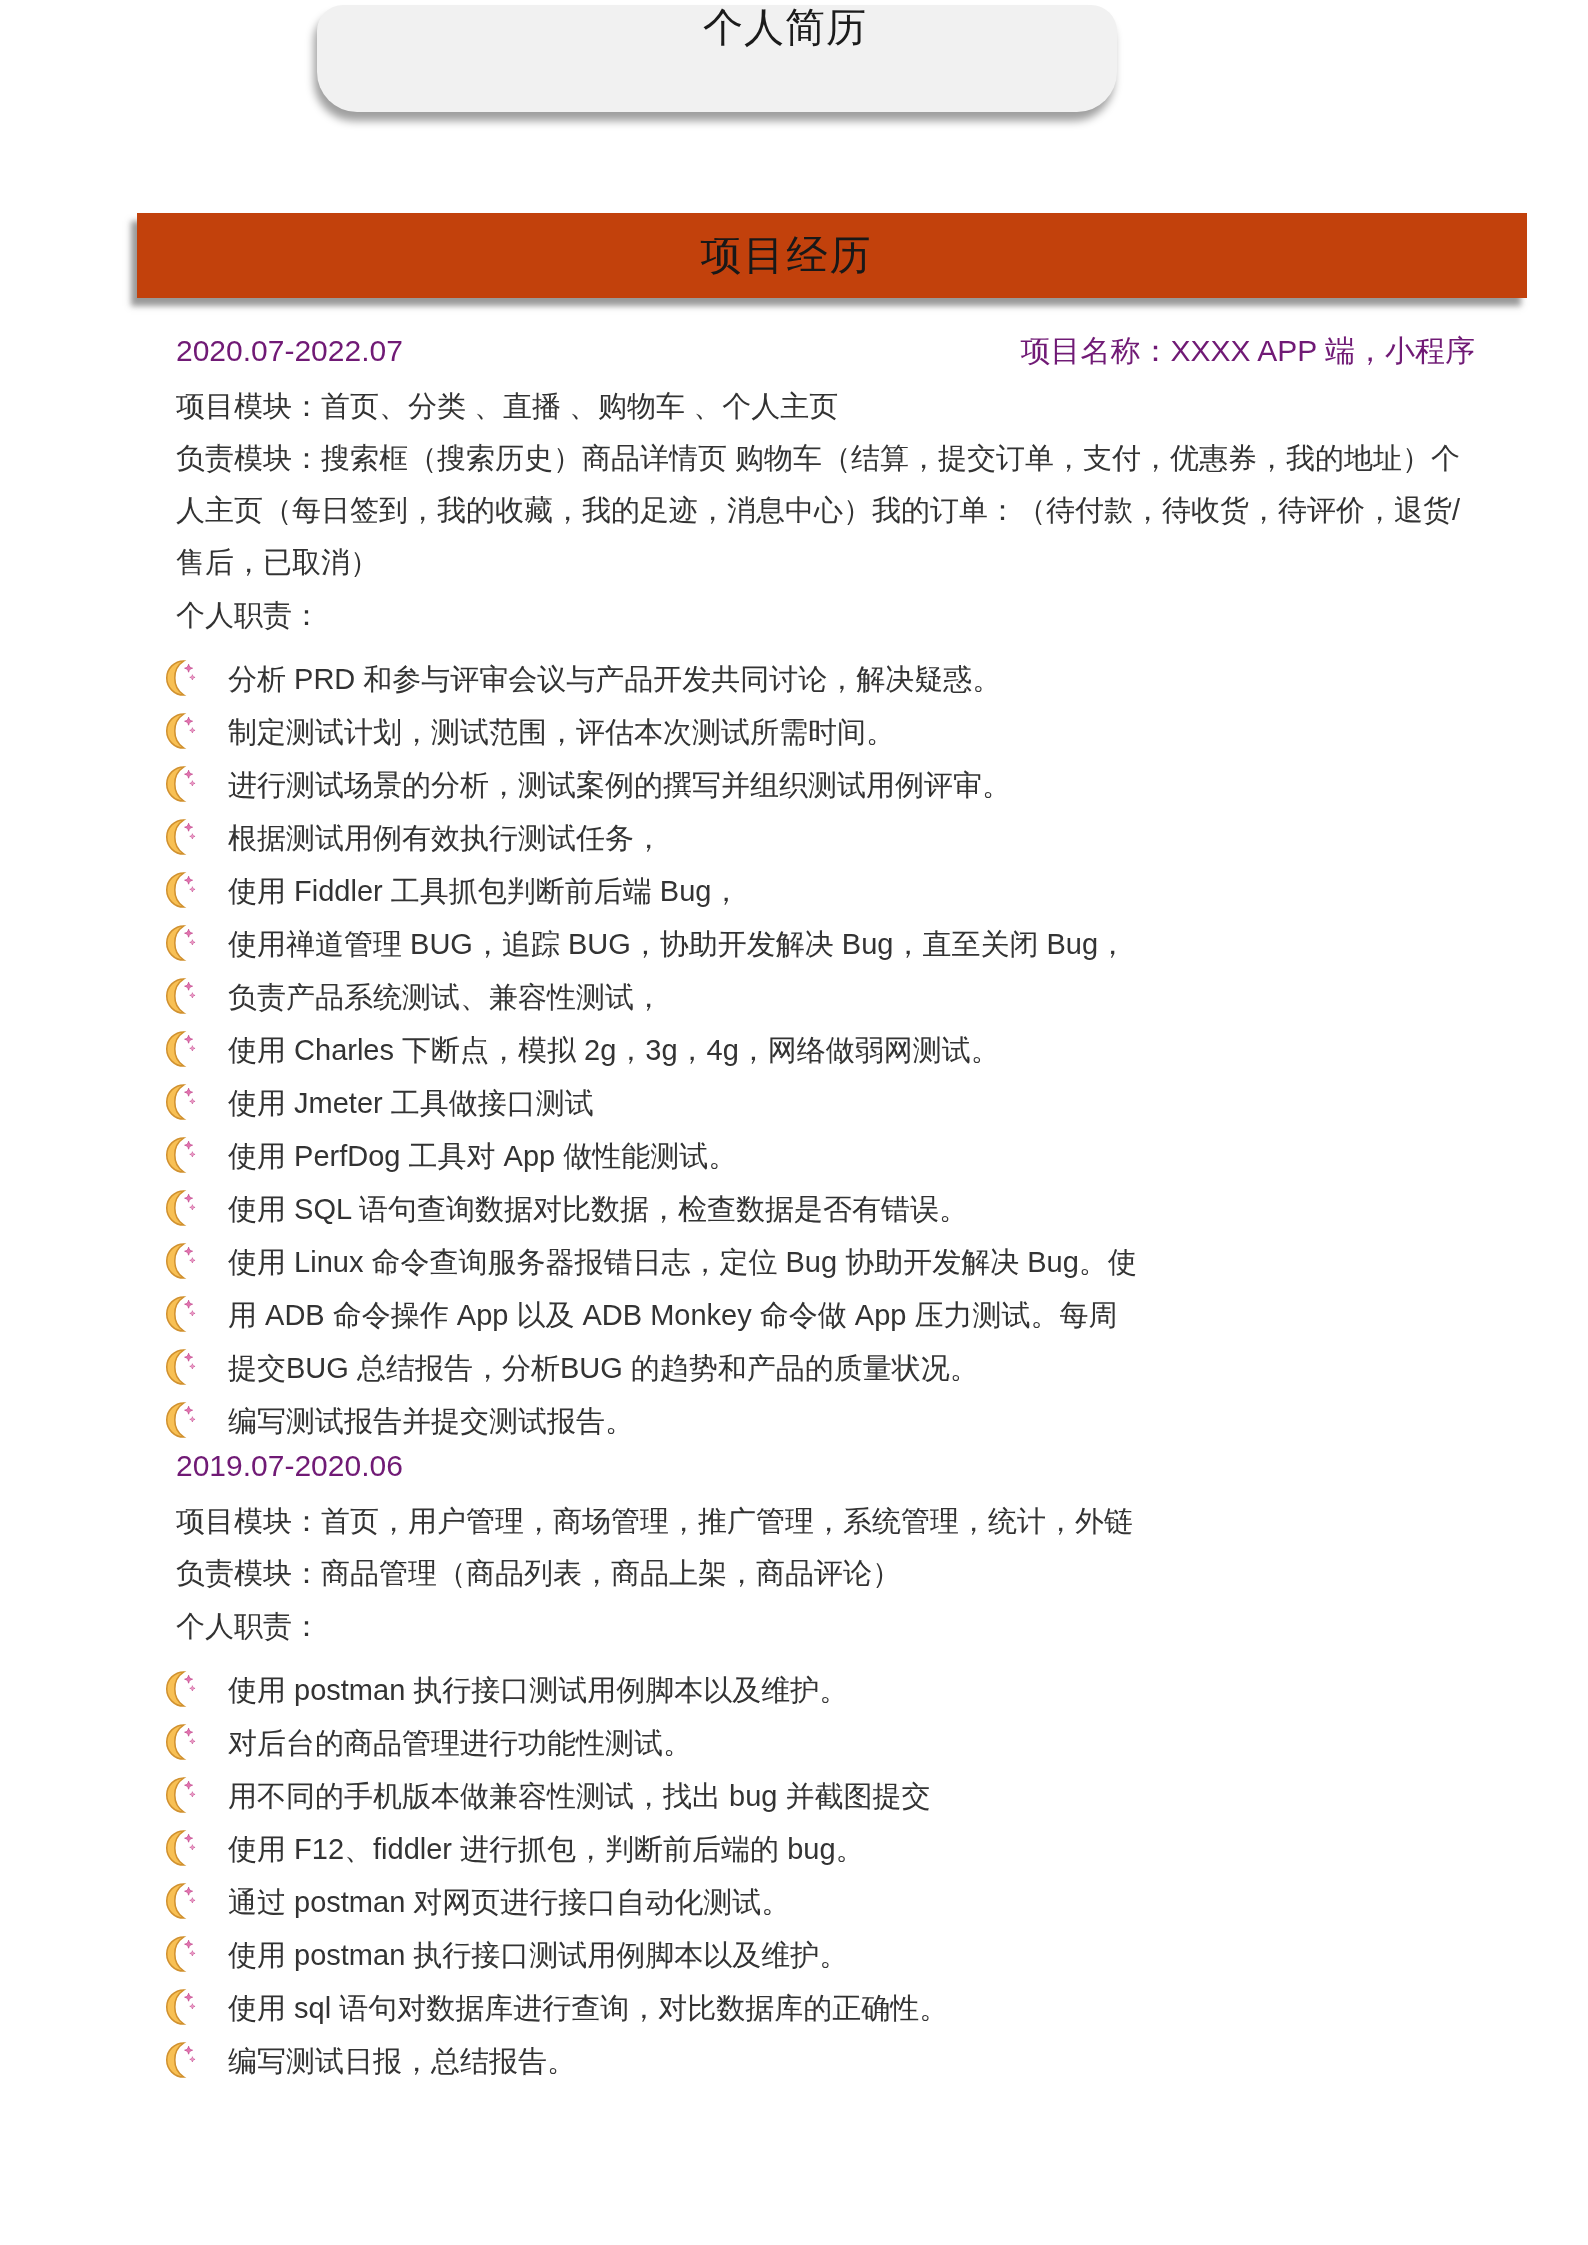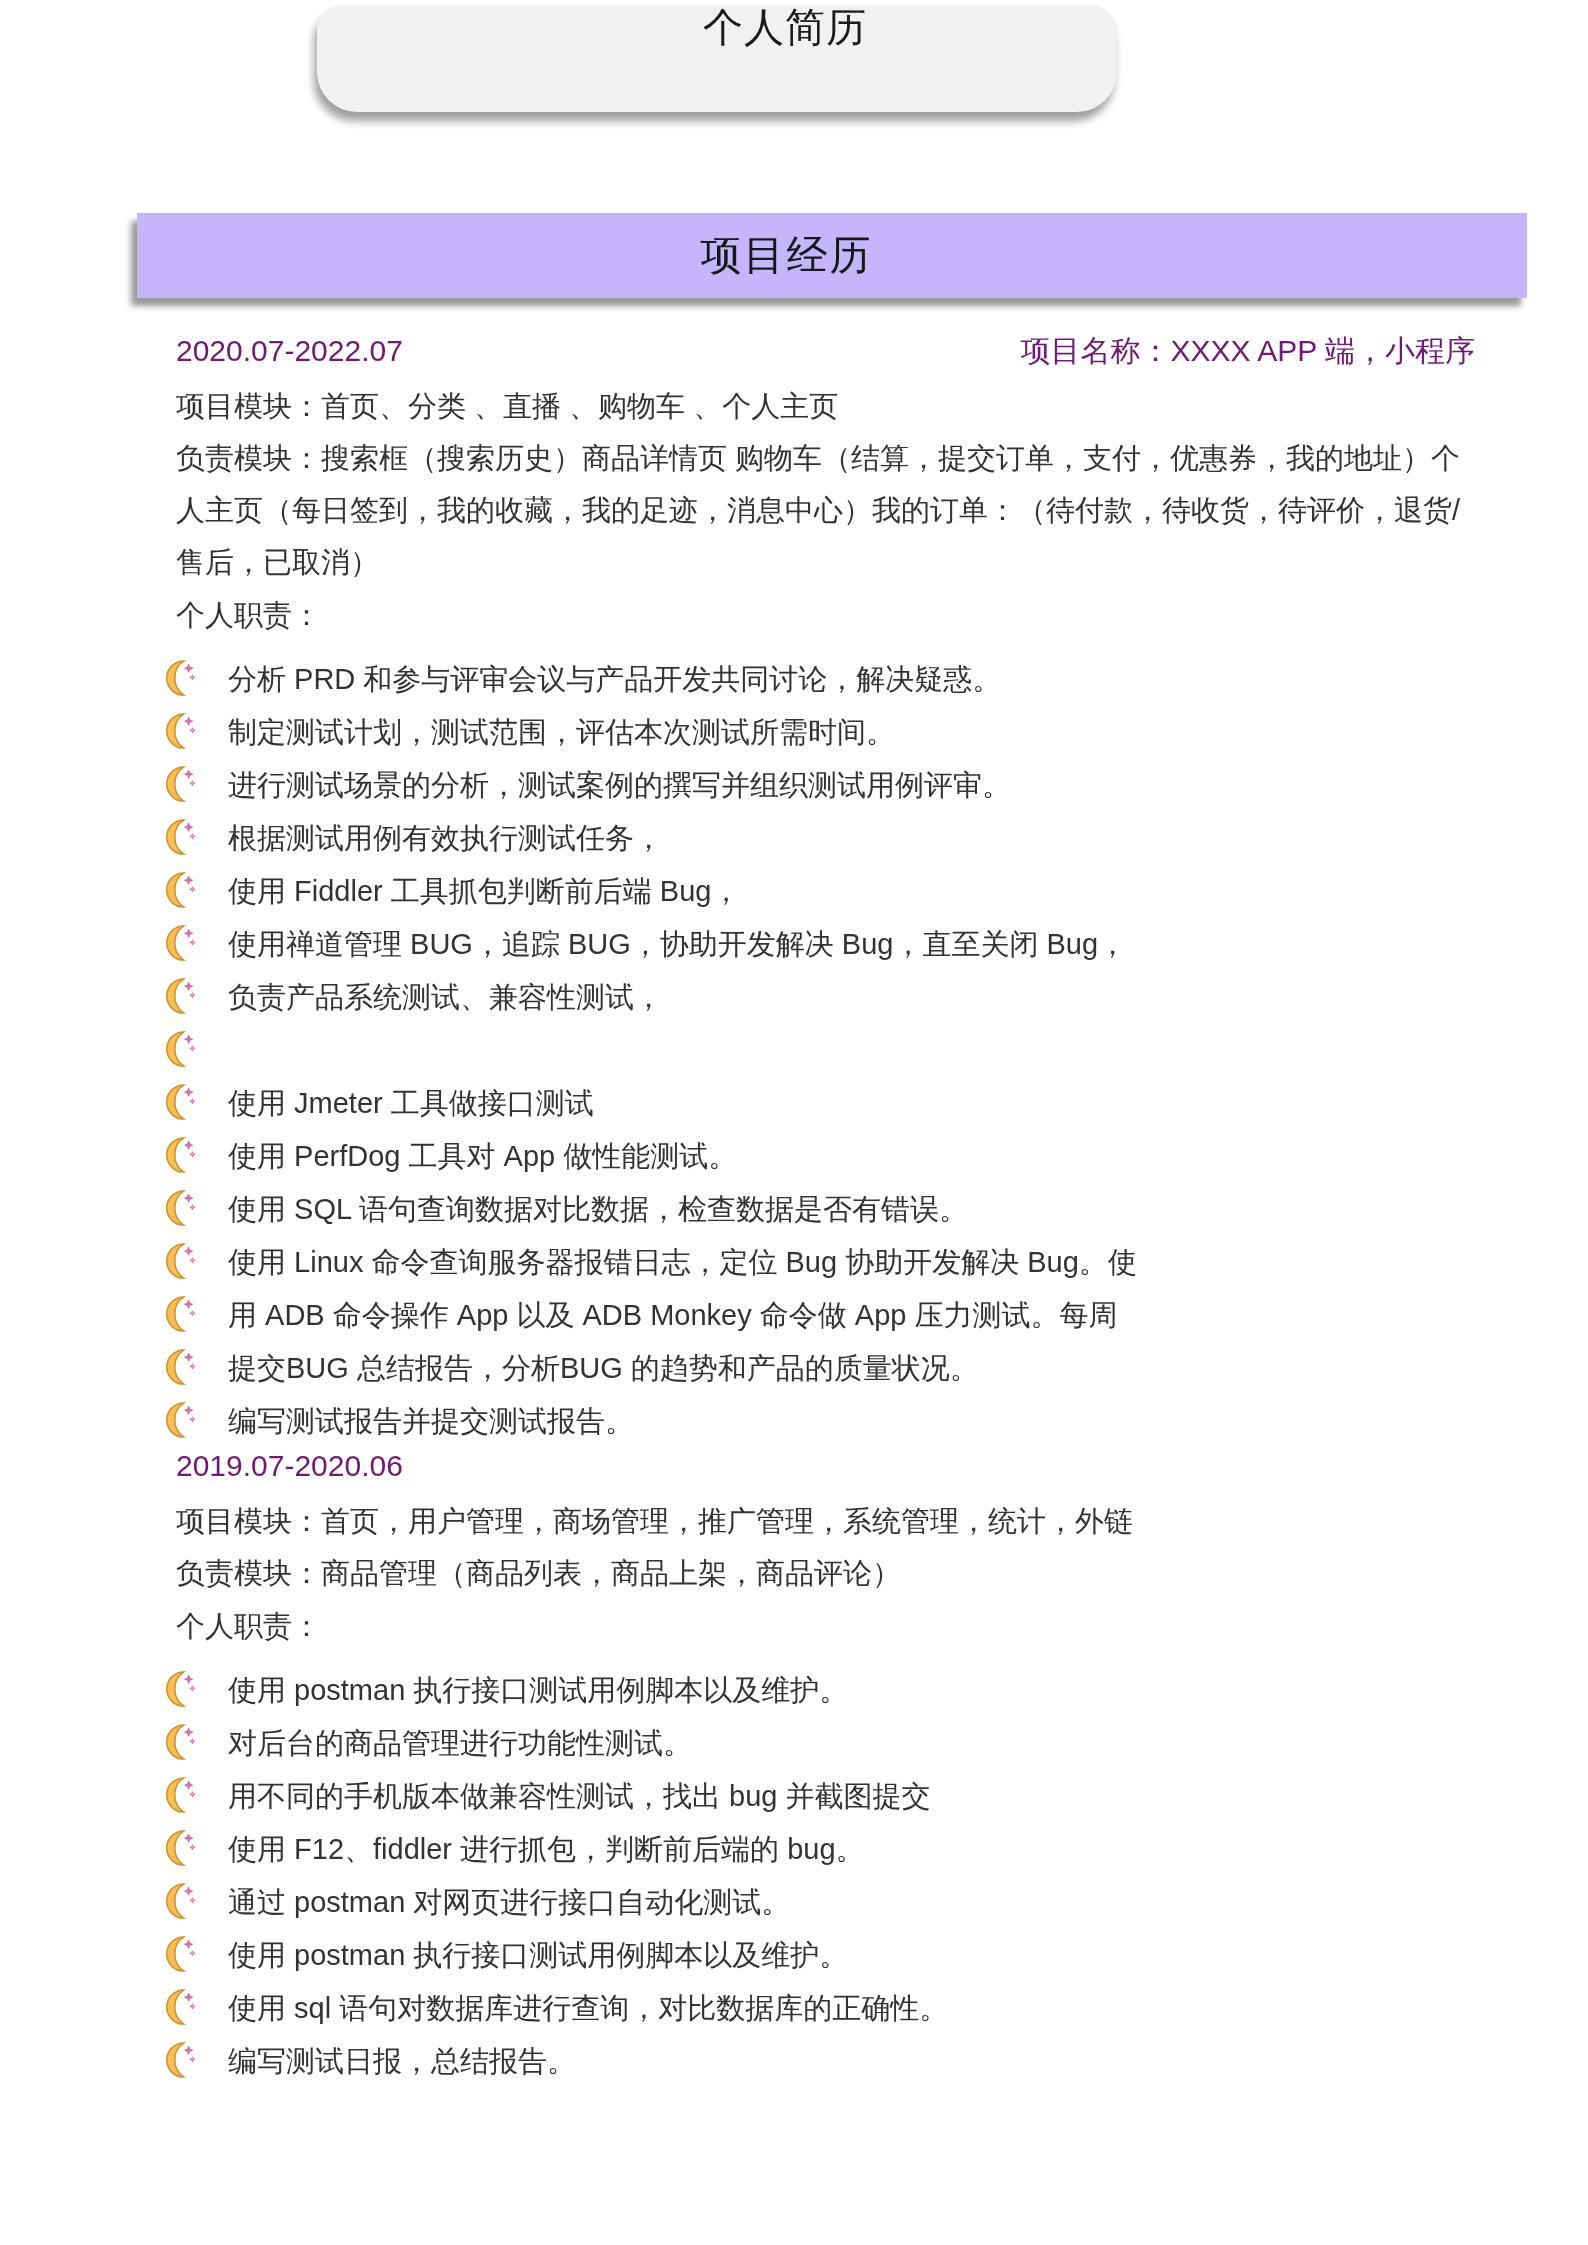--- a/index.html
+++ b/index.html
@@ -55,21 +55,21 @@
 </style>
 </head>
 <body>
 
 <div class="page">
 
   <div class="top-tab">
     <span class="tab-title">个人简历</span>
   </div>
 
-  <div class="section-banner" style="background: #c4b5fd; padding-left: 21px;">
+  <div class="section-banner" style="background: #c2410c; padding-left: 21px;">
     <span class="banner-title">项目经历</span>
   </div>
 
   <div class="content">
 
     <div class="proj-header">
       <span>2020.07-2022.07</span>
       <span>项目名称：XXXX APP 端，小程序</span>
     </div>
     <div class="para">项目模块：首页、分类 、直播 、购物车 、个人主页</div>
@@ -154,20 +154,21 @@
   </div>
 
   <div class="bullet-row">
     <span class="moon-icon">
       <svg viewBox="0 0 40 40" xmlns="http://www.w3.org/2000/svg">
         <path d="M23 2 A18 18 0 1 0 23 38 A21 21 0 0 1 13.5 20 A21 21 0 0 1 23 2 Z" fill="#F8C054" stroke="#D1912F" stroke-width="1.6"></path>
         <path d="M28 5.5 c0.9 3 1.2 3.3 4.2 4.2 c-3 0.9 -3.3 1.2 -4.2 4.2 c-0.9 -3 -1.2 -3.3 -4.2 -4.2 c3 -0.9 3.3 -1.2 4.2 -4.2 Z" fill="#E272AE" stroke="#C2478D" stroke-width="0.8"></path>
         <path d="M32 16.5 c0.6 2 0.8 2.2 2.8 2.8 c-2 0.6 -2.2 0.8 -2.8 2.8 c-0.6 -2 -0.8 -2.2 -2.8 -2.8 c2 -0.6 2.2 -0.8 2.8 -2.8 Z" fill="#EE9BC6" stroke="#C2478D" stroke-width="0.6"></path>
       </svg>
     </span>
+    <span class="bullet-text">使用 Charles 下断点，模拟 2g，3g，4g，网络做弱网测试。</span>
   </div>
 
   <div class="bullet-row">
     <span class="moon-icon">
       <svg viewBox="0 0 40 40" xmlns="http://www.w3.org/2000/svg">
         <path d="M23 2 A18 18 0 1 0 23 38 A21 21 0 0 1 13.5 20 A21 21 0 0 1 23 2 Z" fill="#F8C054" stroke="#D1912F" stroke-width="1.6"></path>
         <path d="M28 5.5 c0.9 3 1.2 3.3 4.2 4.2 c-3 0.9 -3.3 1.2 -4.2 4.2 c-0.9 -3 -1.2 -3.3 -4.2 -4.2 c3 -0.9 3.3 -1.2 4.2 -4.2 Z" fill="#E272AE" stroke="#C2478D" stroke-width="0.8"></path>
         <path d="M32 16.5 c0.6 2 0.8 2.2 2.8 2.8 c-2 0.6 -2.2 0.8 -2.8 2.8 c-0.6 -2 -0.8 -2.2 -2.8 -2.8 c2 -0.6 2.2 -0.8 2.8 -2.8 Z" fill="#EE9BC6" stroke="#C2478D" stroke-width="0.6"></path>
       </svg>
     </span>

